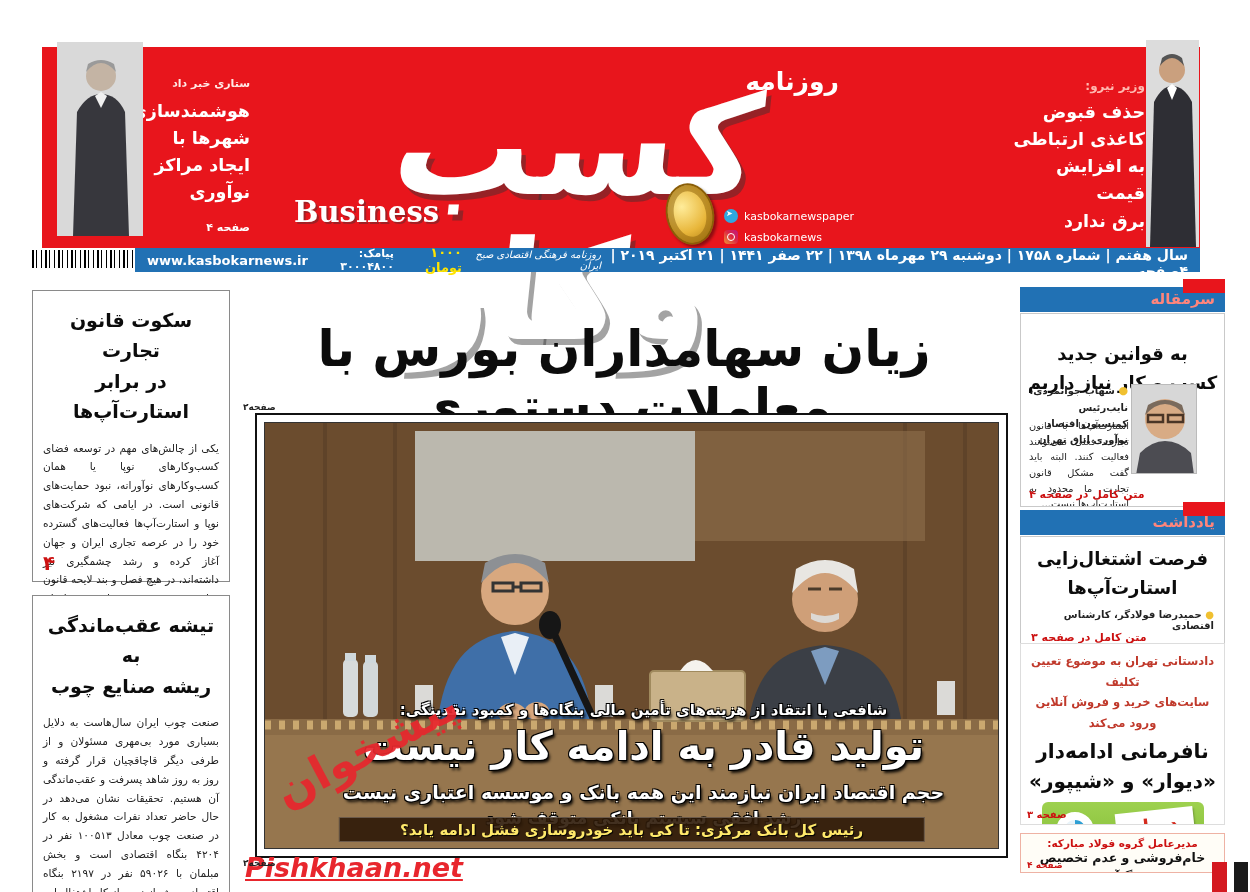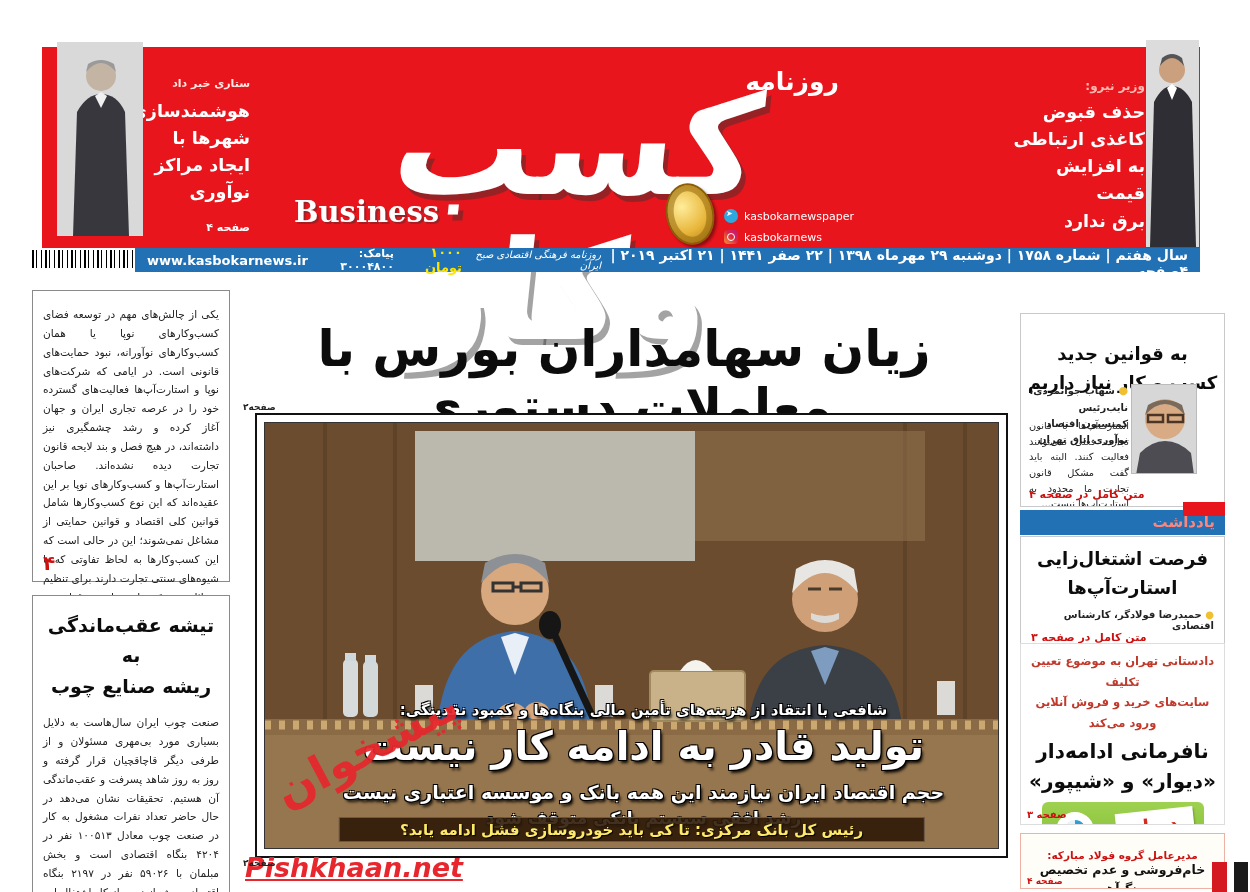--- a/index.html
+++ b/index.html
@@ -97,21 +97,21 @@
   .dv-box { top:643px; height:182px; border-color:#ddd; }
   .dv-kicker { text-align:center; color:#c0392b; font-size:11.5px; font-weight:bold; line-height:1.8; margin-top:7px; }
   .dv-title { text-align:center; font-size:20px; font-weight:bold; line-height:1.5; margin-top:2px; color:#0c0c0c; }
   .dv-logo { position:relative; width:162px; height:66px; margin:6px auto 0; border-radius:6px;
              background:linear-gradient(#9ed14f,#7cb832); }
   .dv-ring { position:absolute; left:14px; top:10px; width:38px; height:38px; border:8px solid #fff; border-radius:50%;
              background:conic-gradient(#2e9fd4 0 140deg, #e9f4fa 140deg 360deg); }
   .dv-tag { position:absolute; right:10px; top:8px; width:78px; height:30px; background:#fff; transform:rotate(-6deg);
             box-shadow:1px 2px 2px rgba(0,0,0,.25); text-align:center; line-height:30px; color:#d42b1e; font-size:19px; font-weight:bold; }
   .dv-page { position:absolute; left:6px; bottom:4px; color:#cc1111; font-size:10px; font-weight:bold; }
-  .st-box { top:833px; height:56px; border:1.5px solid #eeb2a4; background:#fffdf7; padding-top:15px; }
+  .st-box { top:833px; height:40px; border:1.5px solid #eeb2a4; background:#fffdf7; padding-top:3px; }
   .st-kicker { text-align:center; color:#cc1111; font-size:10.5px; font-weight:bold; }
   .st-text { text-align:center; font-size:12.5px; font-weight:bold; line-height:1.5; color:#111; }
   .st-page { position:absolute; left:6px; bottom:2px; color:#cc1111; font-size:9px; font-weight:bold; }
   .corner-red { left:1212px; top:862px; width:15px; height:30px; background:#d41920; }
   .corner-black { left:1234px; top:862px; width:14px; height:30px; background:#1a1a1a; }
 </style>
 </head>
 <body>
 
 <div class="page">
@@ -240,31 +240,37 @@
       <div class="ov ov-deck2 rtl">رشد افقی سیستم بانکی متوقف شود</div>
       <div class="ov-strip rtl">رئیس کل بانک مرکزی: تا کی باید خودروسازی فشل ادامه یابد؟</div>
     </div>
   </figure>
 
   <div class="abs wm-fa">پیشخوان</div>
   <div class="abs wm-en">Pishkhaan.net</div>
   <div class="abs photo-pageref">صفحه۲</div>
 
   <article class="abs side-article sa1 rtl">
+    <h2 class="pre">سکوت قانون تجارت
+در برابر استارت‌آپ‌ها</h2>
     <p>یکی از چالش‌های مهم در توسعه فضای کسب‌وکارهای نوپا یا همان کسب‌وکارهای نوآورانه، نبود حمایت‌های قانونی است. در ایامی که شرکت‌های نوپا و استارت‌آپ‌ها فعالیت‌های گسترده خود را در عرصه تجاری ایران و جهان آغاز کرده و رشد چشمگیری نیز داشته‌اند، در هیچ فصل و بند لایحه قانون تجارت دیده نشده‌اند. صاحبان استارت‌آپ‌ها و کسب‌وکارهای نوپا بر این عقیده‌اند که این نوع کسب‌وکارها شامل قوانین کلی اقتصاد و قوانین حمایتی از مشاغل نمی‌شوند؛ این در حالی است که این کسب‌وکارها به لحاظ تفاوتی که با شیوه‌های سنتی تجارت دارند برای تنظیم مسائل حقوقی‌شان نیازمند قواعد و مقررات جدیدی هستند...</p>
     <span class="num">۴</span>
   </article>
 
   <article class="abs side-article sa2 rtl">
     <h2 class="pre">تیشه عقب‌ماندگی به
 ریشه صنایع چوب</h2>
     <p>صنعت چوب ایران سال‌هاست به دلایل بسیاری مورد بی‌مهری مسئولان و از طرفی دیگر قاچاقچیان قرار گرفته و روز به روز شاهد پسرفت و عقب‌ماندگی آن هستیم. تحقیقات نشان می‌دهد در حال حاضر تعداد نفرات مشغول به کار در صنعت چوب معادل ۱۰۰۵۱۳ نفر در ۴۲۰۴ بنگاه اقتصادی است و بخش مبلمان با ۵۹۰۲۶ نفر در ۲۱۹۷ بنگاه اقتصادی بیش از نیمی از کل اشتغال این صنعت را در اختیار دارد. در سایر بخش‌ها ۴۱۴۸۷ نفر در ۲۰۰۷ کارگاه یا کارخانه مشغول به کار هستند. از این تعداد در بخش درب چند سازه چوبی معادل ۱۶۳۸۵ نفر در ۶۸۵ کارگاه یا کارخانه و در نهایت در بخش روکش کردن اوراق فشرده چوبی ۶۳۵۸ نفر در ۲۵۰ کارگاه یا کارخانه...</p>
     <span class="num">۳</span>
   </article>
 
+  <div class="abs sb-head" style="top:287px;">
+    <div class="sb-tab"></div>
+    <span>سرمقاله</span>
+  </div>
   <div class="abs sb-box ed-box">
     <div class="ed-title pre rtl">به قوانین جدید
 کسب و کار نیاز داریم</div>
     <div class="ed-byline rtl"><span class="dot">●</span> <span class="pre">شهاب جوانمردی، نایب‌رئیس
 کمیسیون اقتصاد نوآوری اتاق تهران</span></div>
     <div class="ed-photo">
       <svg width="66" height="90" viewBox="0 0 66 90">
         <rect width="66" height="90" fill="#d7d7d7"></rect>
         <circle cx="33" cy="34" r="20" fill="#d8ab85"></circle>
         <path d="M13,30 Q33,8 53,30 L50,20 Q33,10 16,20 Z" fill="#7a6a5c"></path>

